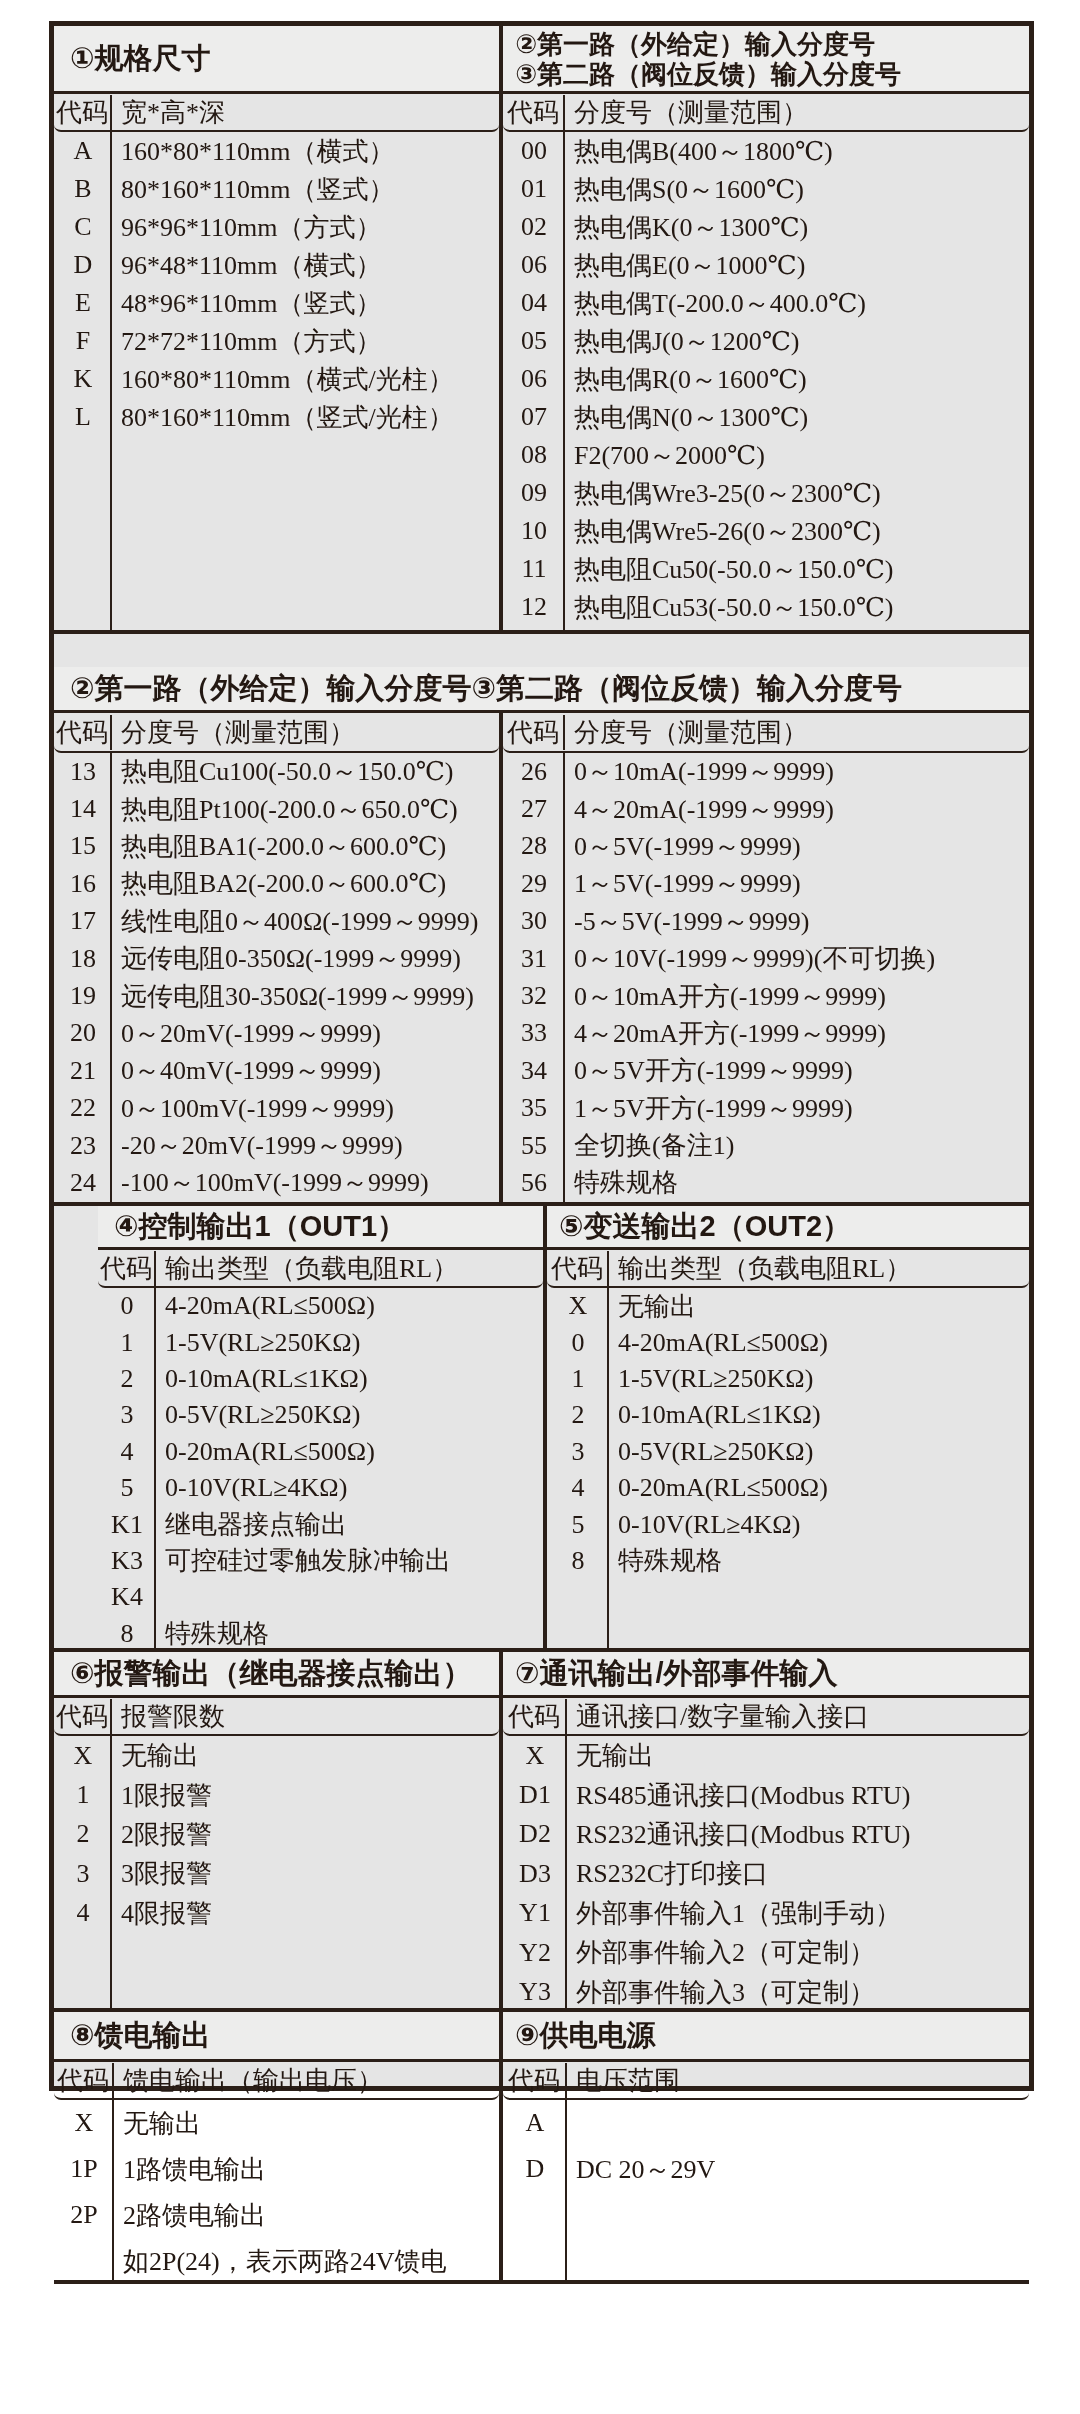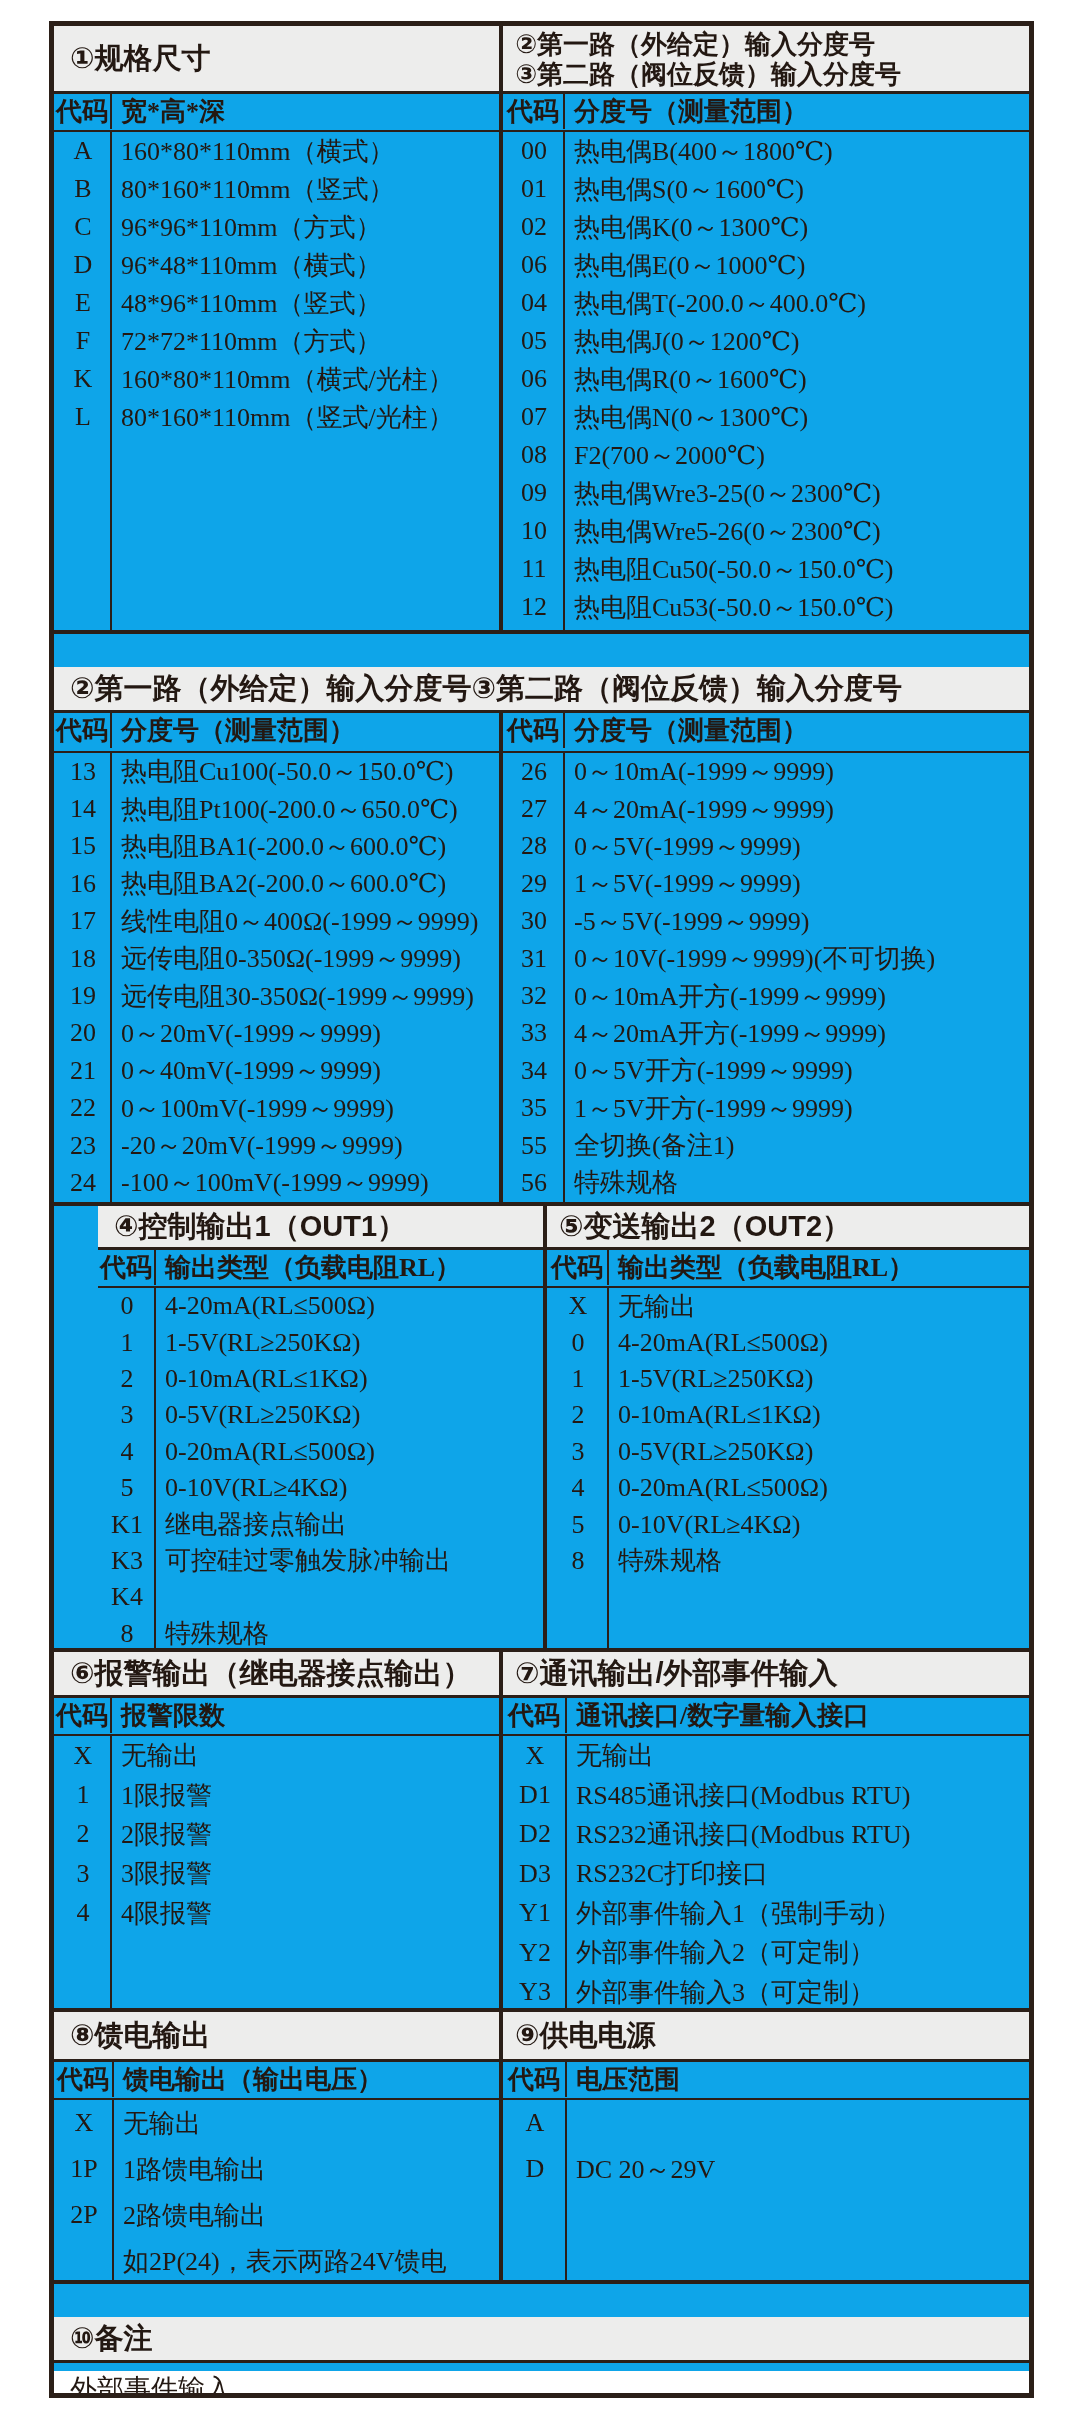--- a/index.html
+++ b/index.html
@@ -5,23 +5,23 @@
   * { box-sizing: border-box; margin: 0; padding: 0; }
   html,body { width: 1080px; height: 2414px; background: #ffffff; }
   body {
     font-family: "Liberation Serif", "DejaVu Serif", serif;
     color: var(--text, #231812);
     position: relative;
   }
   #spec-table {
     position: absolute;
     left: 49px; top: 21px;
-    width: 985px; height: 2377px;
+    width: 985px; height: 2070px;
     border: 5px solid var(--border, #2b1f18);
-    background: #0ea5e9;
+    background: #e5e5e5;
     display: flex; flex-direction: column;
   }
   .section { display: flex; flex-direction: column; overflow: hidden; }
   .section + .section { border-top: 4px solid var(--border, #2b1f18); }
   .section:last-child { flex: 1 1 auto !important; }
 
   .band {
     background: var(--band-bg, #ededec);
     border-bottom: 3px solid var(--border, #2b1f18);
     display: flex; align-items: stretch;
@@ -43,24 +43,25 @@
   .bline { font-size: 29px; line-height: 1.15; }
   .bline.small { font-size: 26px; line-height: 30px; }
   .fullband { align-items: center; padding-left: 16px; font-size: 29px; margin-top: 33px; }
 
   .body { flex: 1; display: flex; overflow: hidden; min-height: 0; }
   .half { display: flex; flex-direction: column; min-height: 0; overflow: hidden; }
   .half.left { width: 449px; flex: 0 0 449px; border-right: 4px solid var(--border, #2b1f18); }
   .half.right { flex: 1; }
 
   .colhdr {
-    display: flex; align-items: flex-start;
-    font-weight: bold; font-size: 26px;
+    display: flex; align-items: center;
+    font-weight: normal; font-size: 26px;
     border-bottom: 2px solid var(--border, #2b1f18);
     overflow: hidden;
+    border-radius: 7px;
   }
   .colhdr .code { border-right: 2px solid var(--border, #2b1f18); }
 
   .code {
     width: var(--cw, 58px); flex: 0 0 var(--cw, 58px);
     display: flex; align-items: center; justify-content: center;
     text-align: center;
   }
   .desc {
     flex: 1; display: flex; align-items: center;

